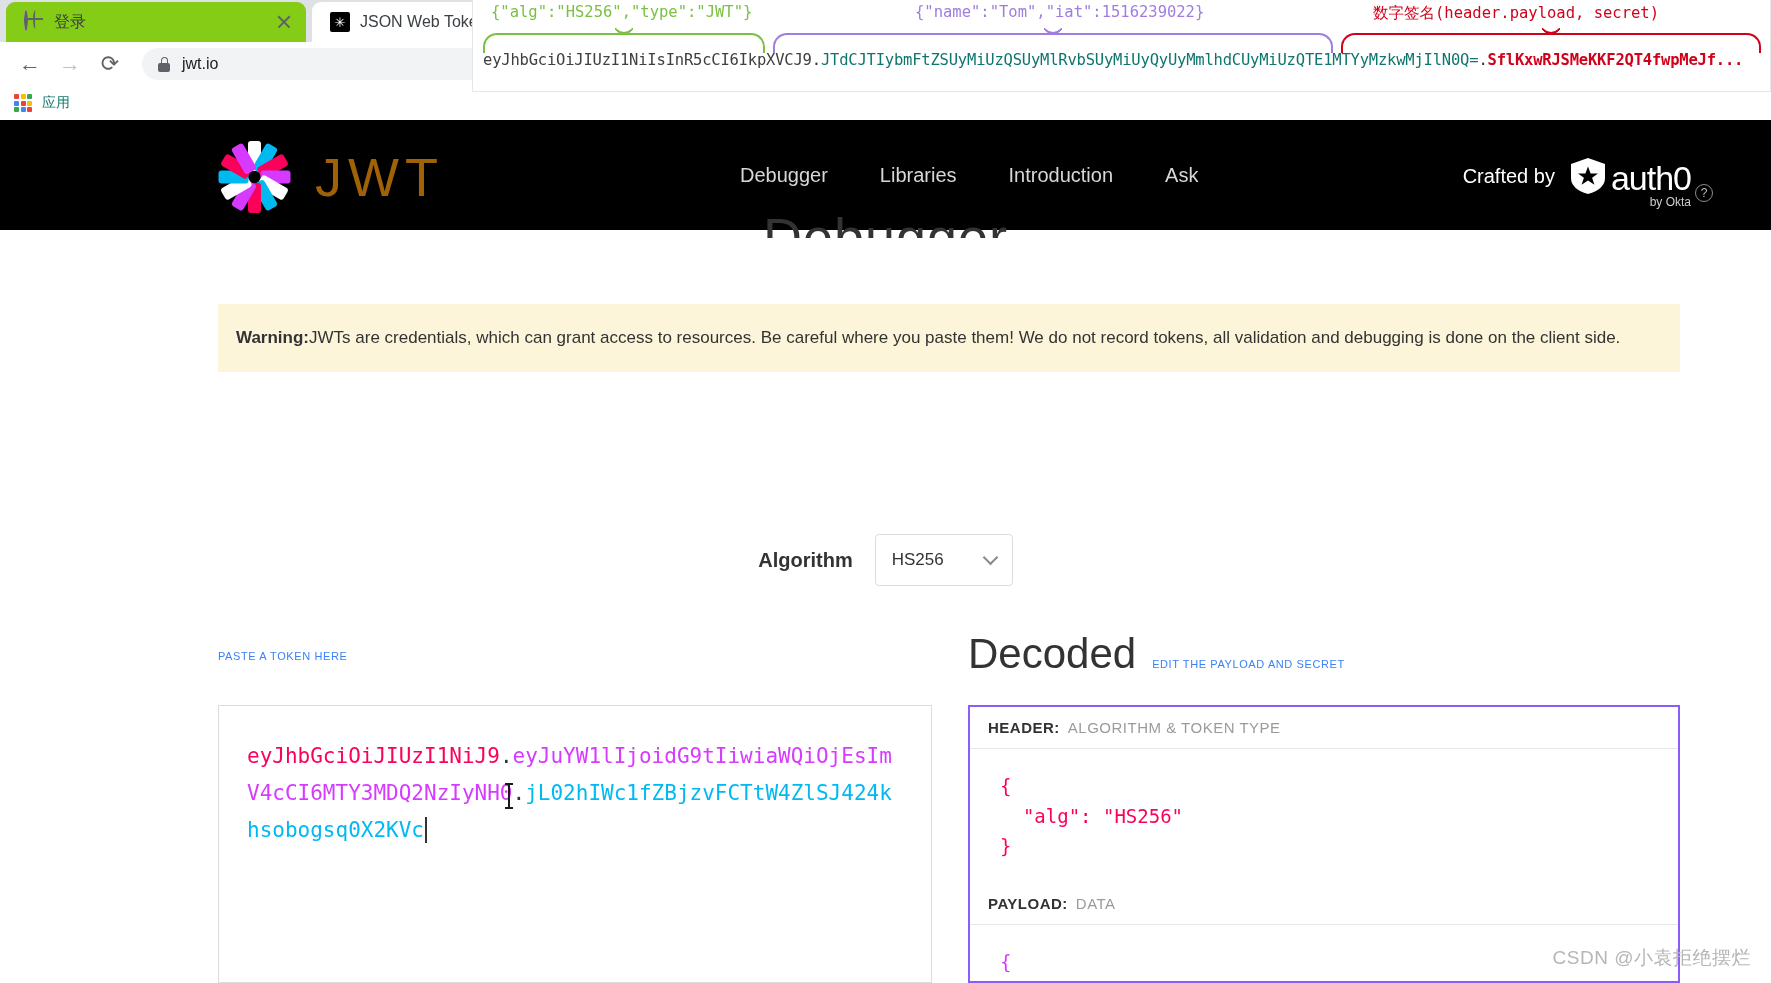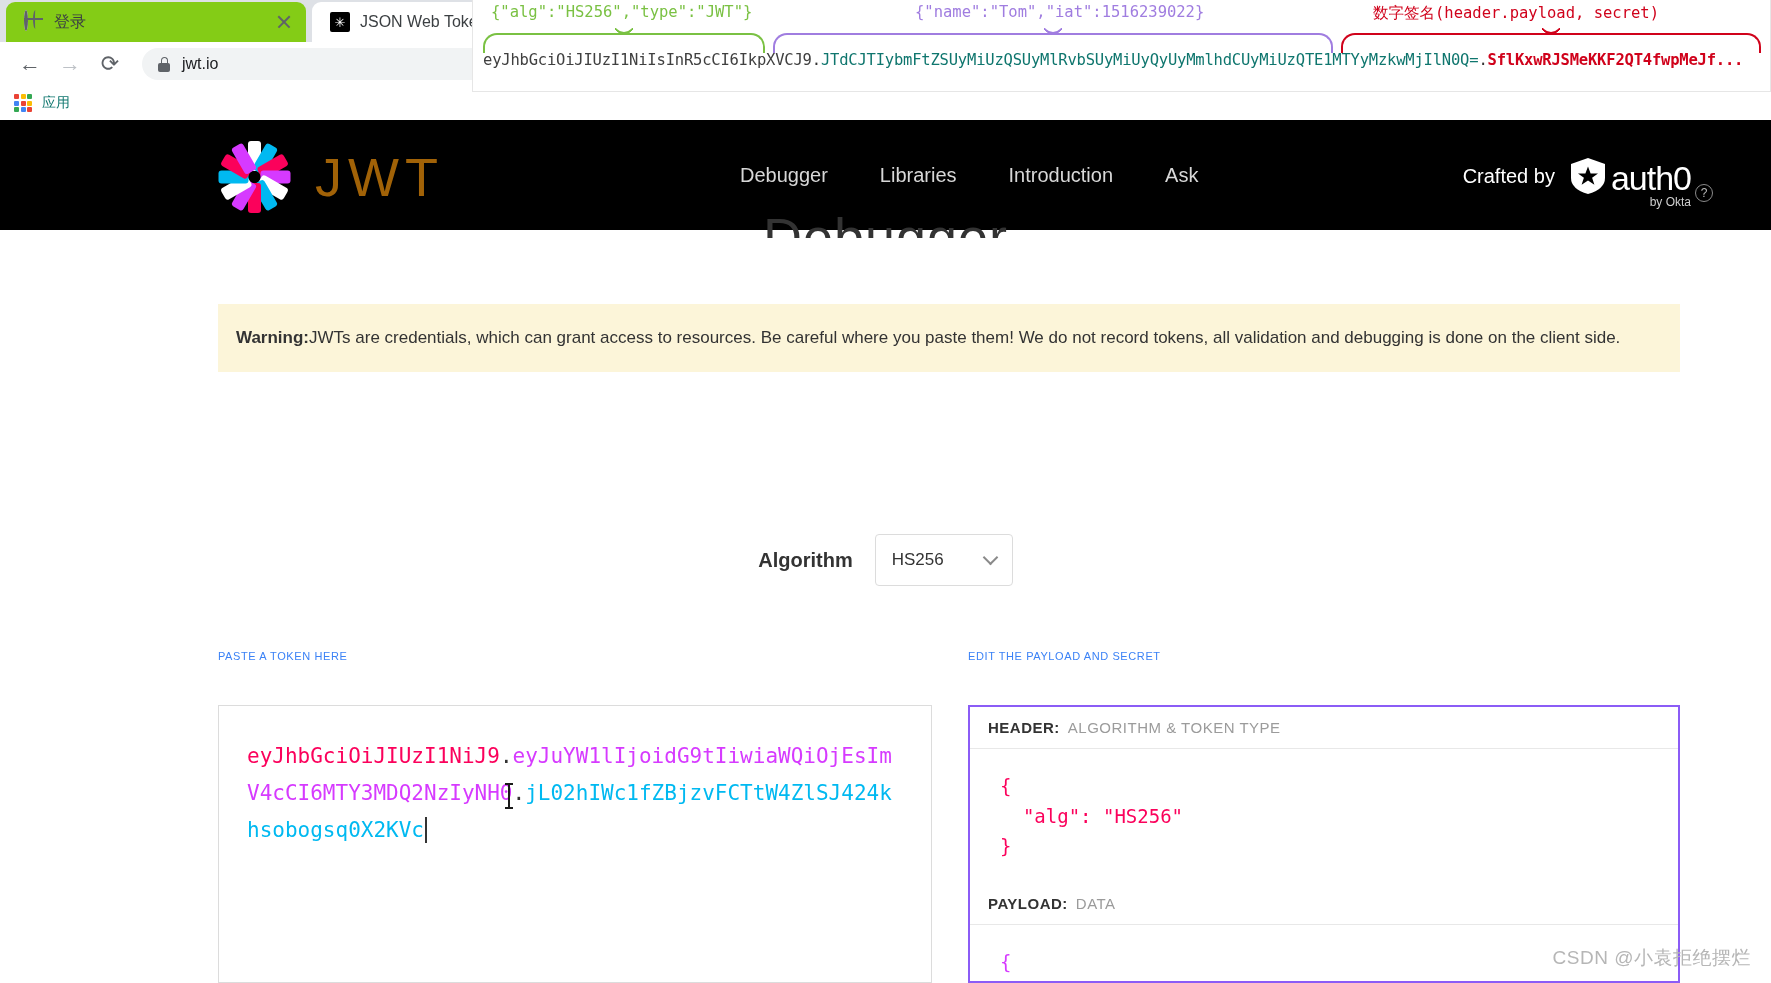--- a/index.html
+++ b/index.html
@@ -354,20 +354,21 @@
         <span>HS256</span>
         <span class="chev"></span>
       </span>
     </div>
 
     <div class="col-heads">
       <div class="col-head left">
         <span class="ch-sub">PASTE A TOKEN HERE</span>
       </div>
       <div class="col-head right">
+        <span class="ch-title">Decoded</span>
         <span class="ch-sub">EDIT THE PAYLOAD AND SECRET</span>
       </div>
     </div>
 
     <div class="panel-left">
       <div class="token-area"><span class="t-red">eyJhbGciOiJIUzI1NiJ9</span><span class="t-dot">.</span><span class="t-purple">eyJuYW1lIjoidG9tIiwiaWQiOjEsImV4cCI6MTY3MDQ2NzIyNH0</span><span class="t-dot">.</span><span class="t-blue">jL02hIWc1fZBjzvFCTtW4ZlSJ424khsobogsq0X2KVc</span><span class="caret"></span></div>
     </div>
     <div class="ibeam"></div>
 
     <div class="panel-right">

